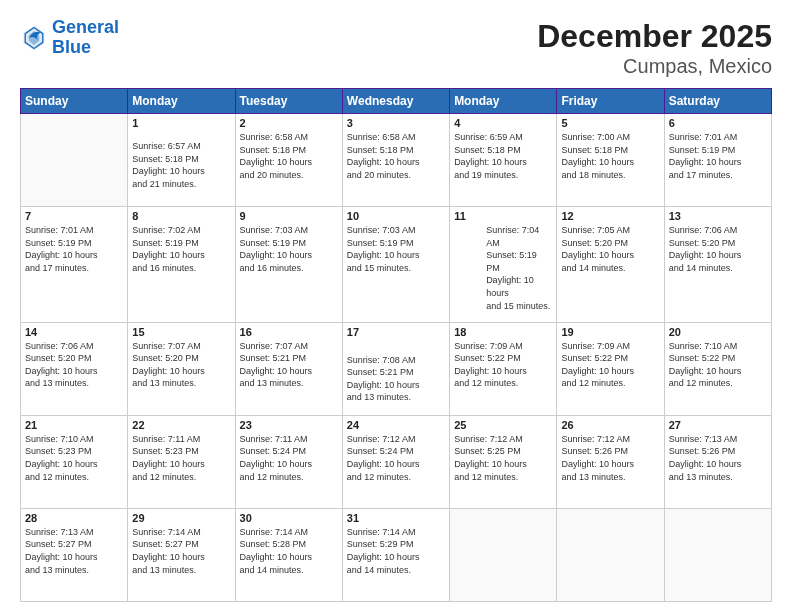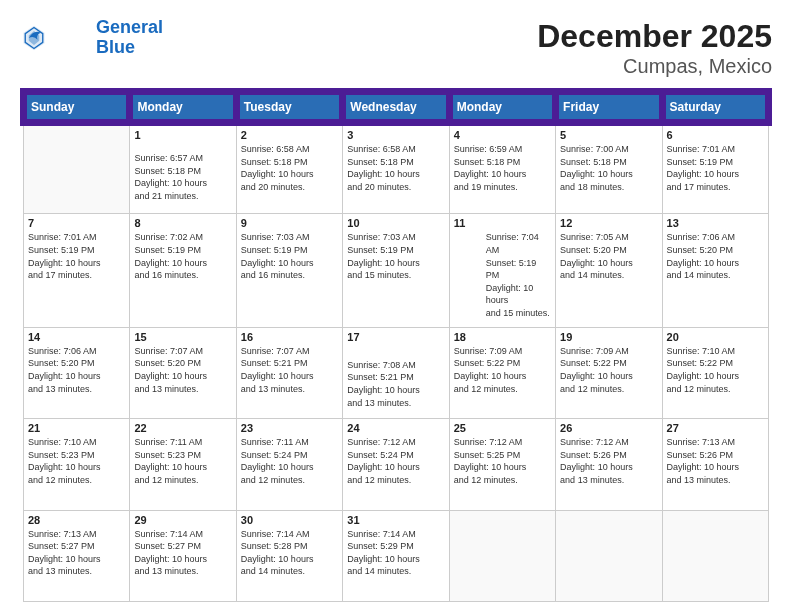--- a/index.html
+++ b/index.html
@@ -26,21 +26,20 @@
     .logo {
       display: flex;
       align-items: center;
       gap: 4px;
     }
     .logo-text {
       font-size: 18px;
       font-weight: bold;
       color: #333;
       line-height: 1.1;
-      margin-left: 44px;
     }
     .logo-text span {
       color: #1a6bbf;
     }
     .logo-icon {
       width: 28px;
       height: 28px;
     }
     .title-block {
       text-align: right;
@@ -61,21 +60,21 @@
       width: 100%;
       table-layout: fixed;
     }
     .calendar th {
       background: #2a6db5;
       color: #fff;
       font-size: 12px;
       font-weight: bold;
       padding: 5px 4px;
       text-align: left;
-      border: 7px solid #4c1d95;
+      border: 1px solid #4c1d95;
     }
     .calendar td {
       border: 1px solid #ccc;
       vertical-align: top;
       padding: 3px 4px;
       font-size: 9.5px;
       color: #333;
       width: 14.28%;
       height: 88px;
     }

